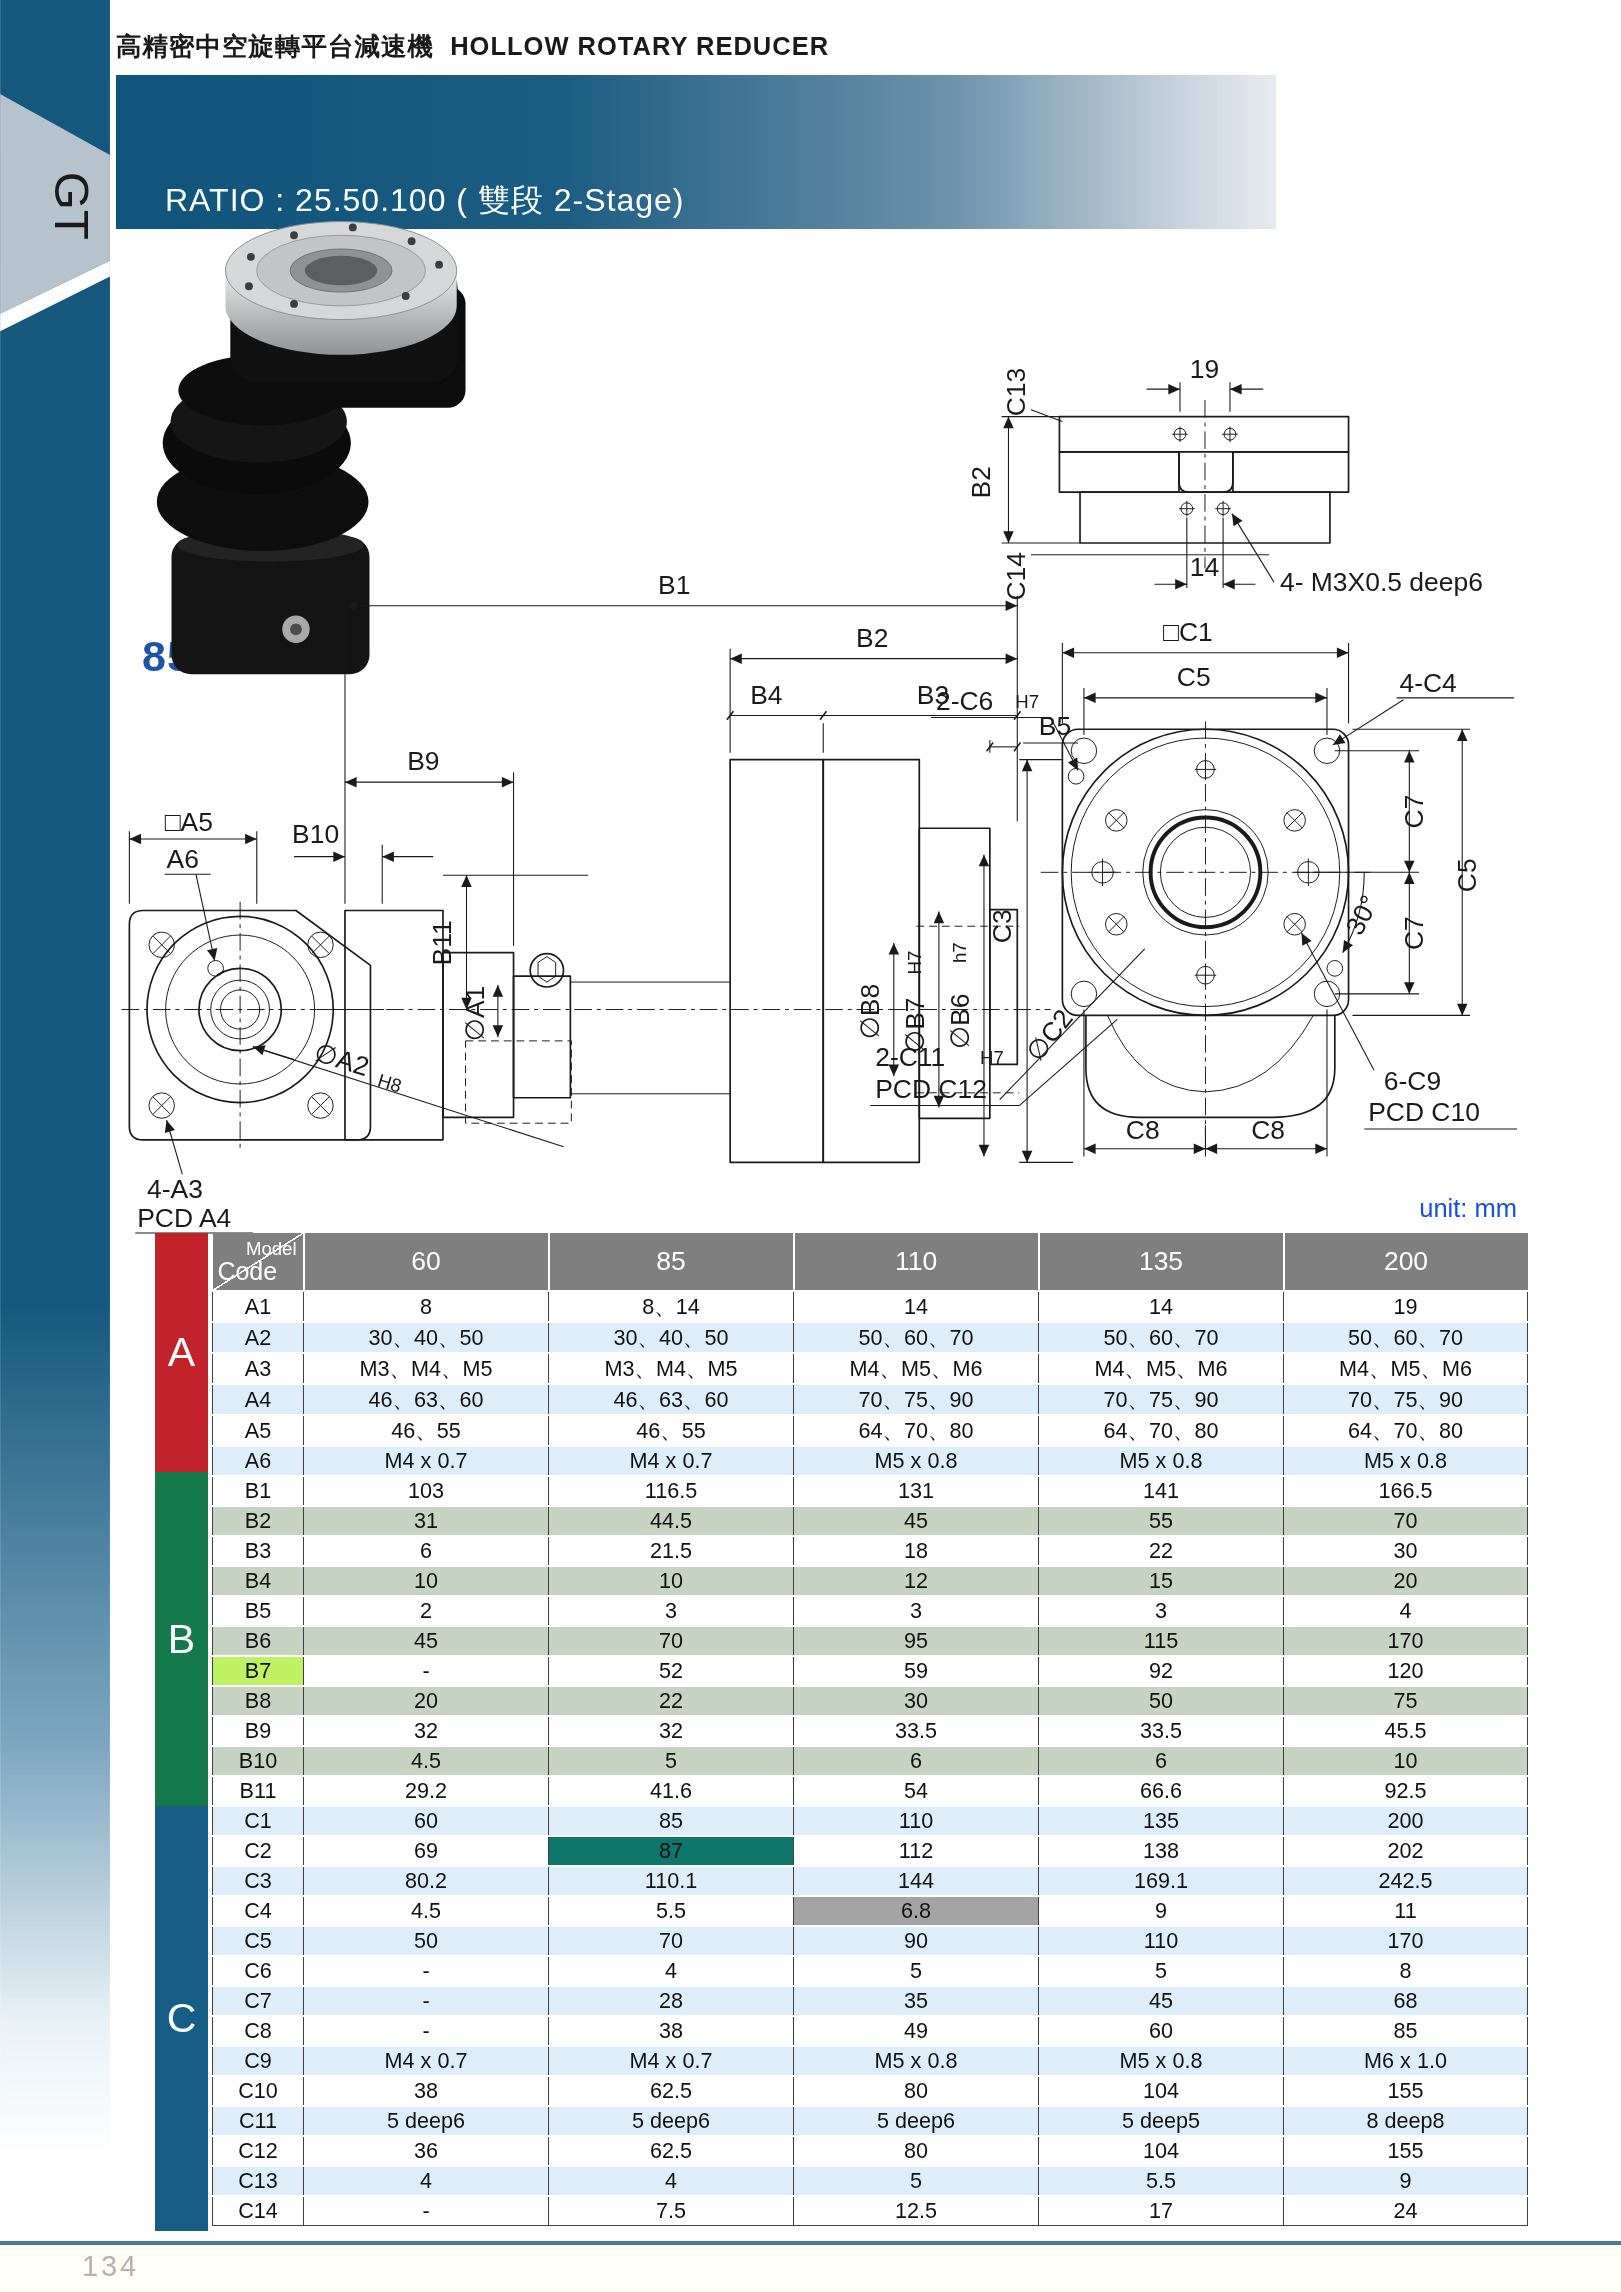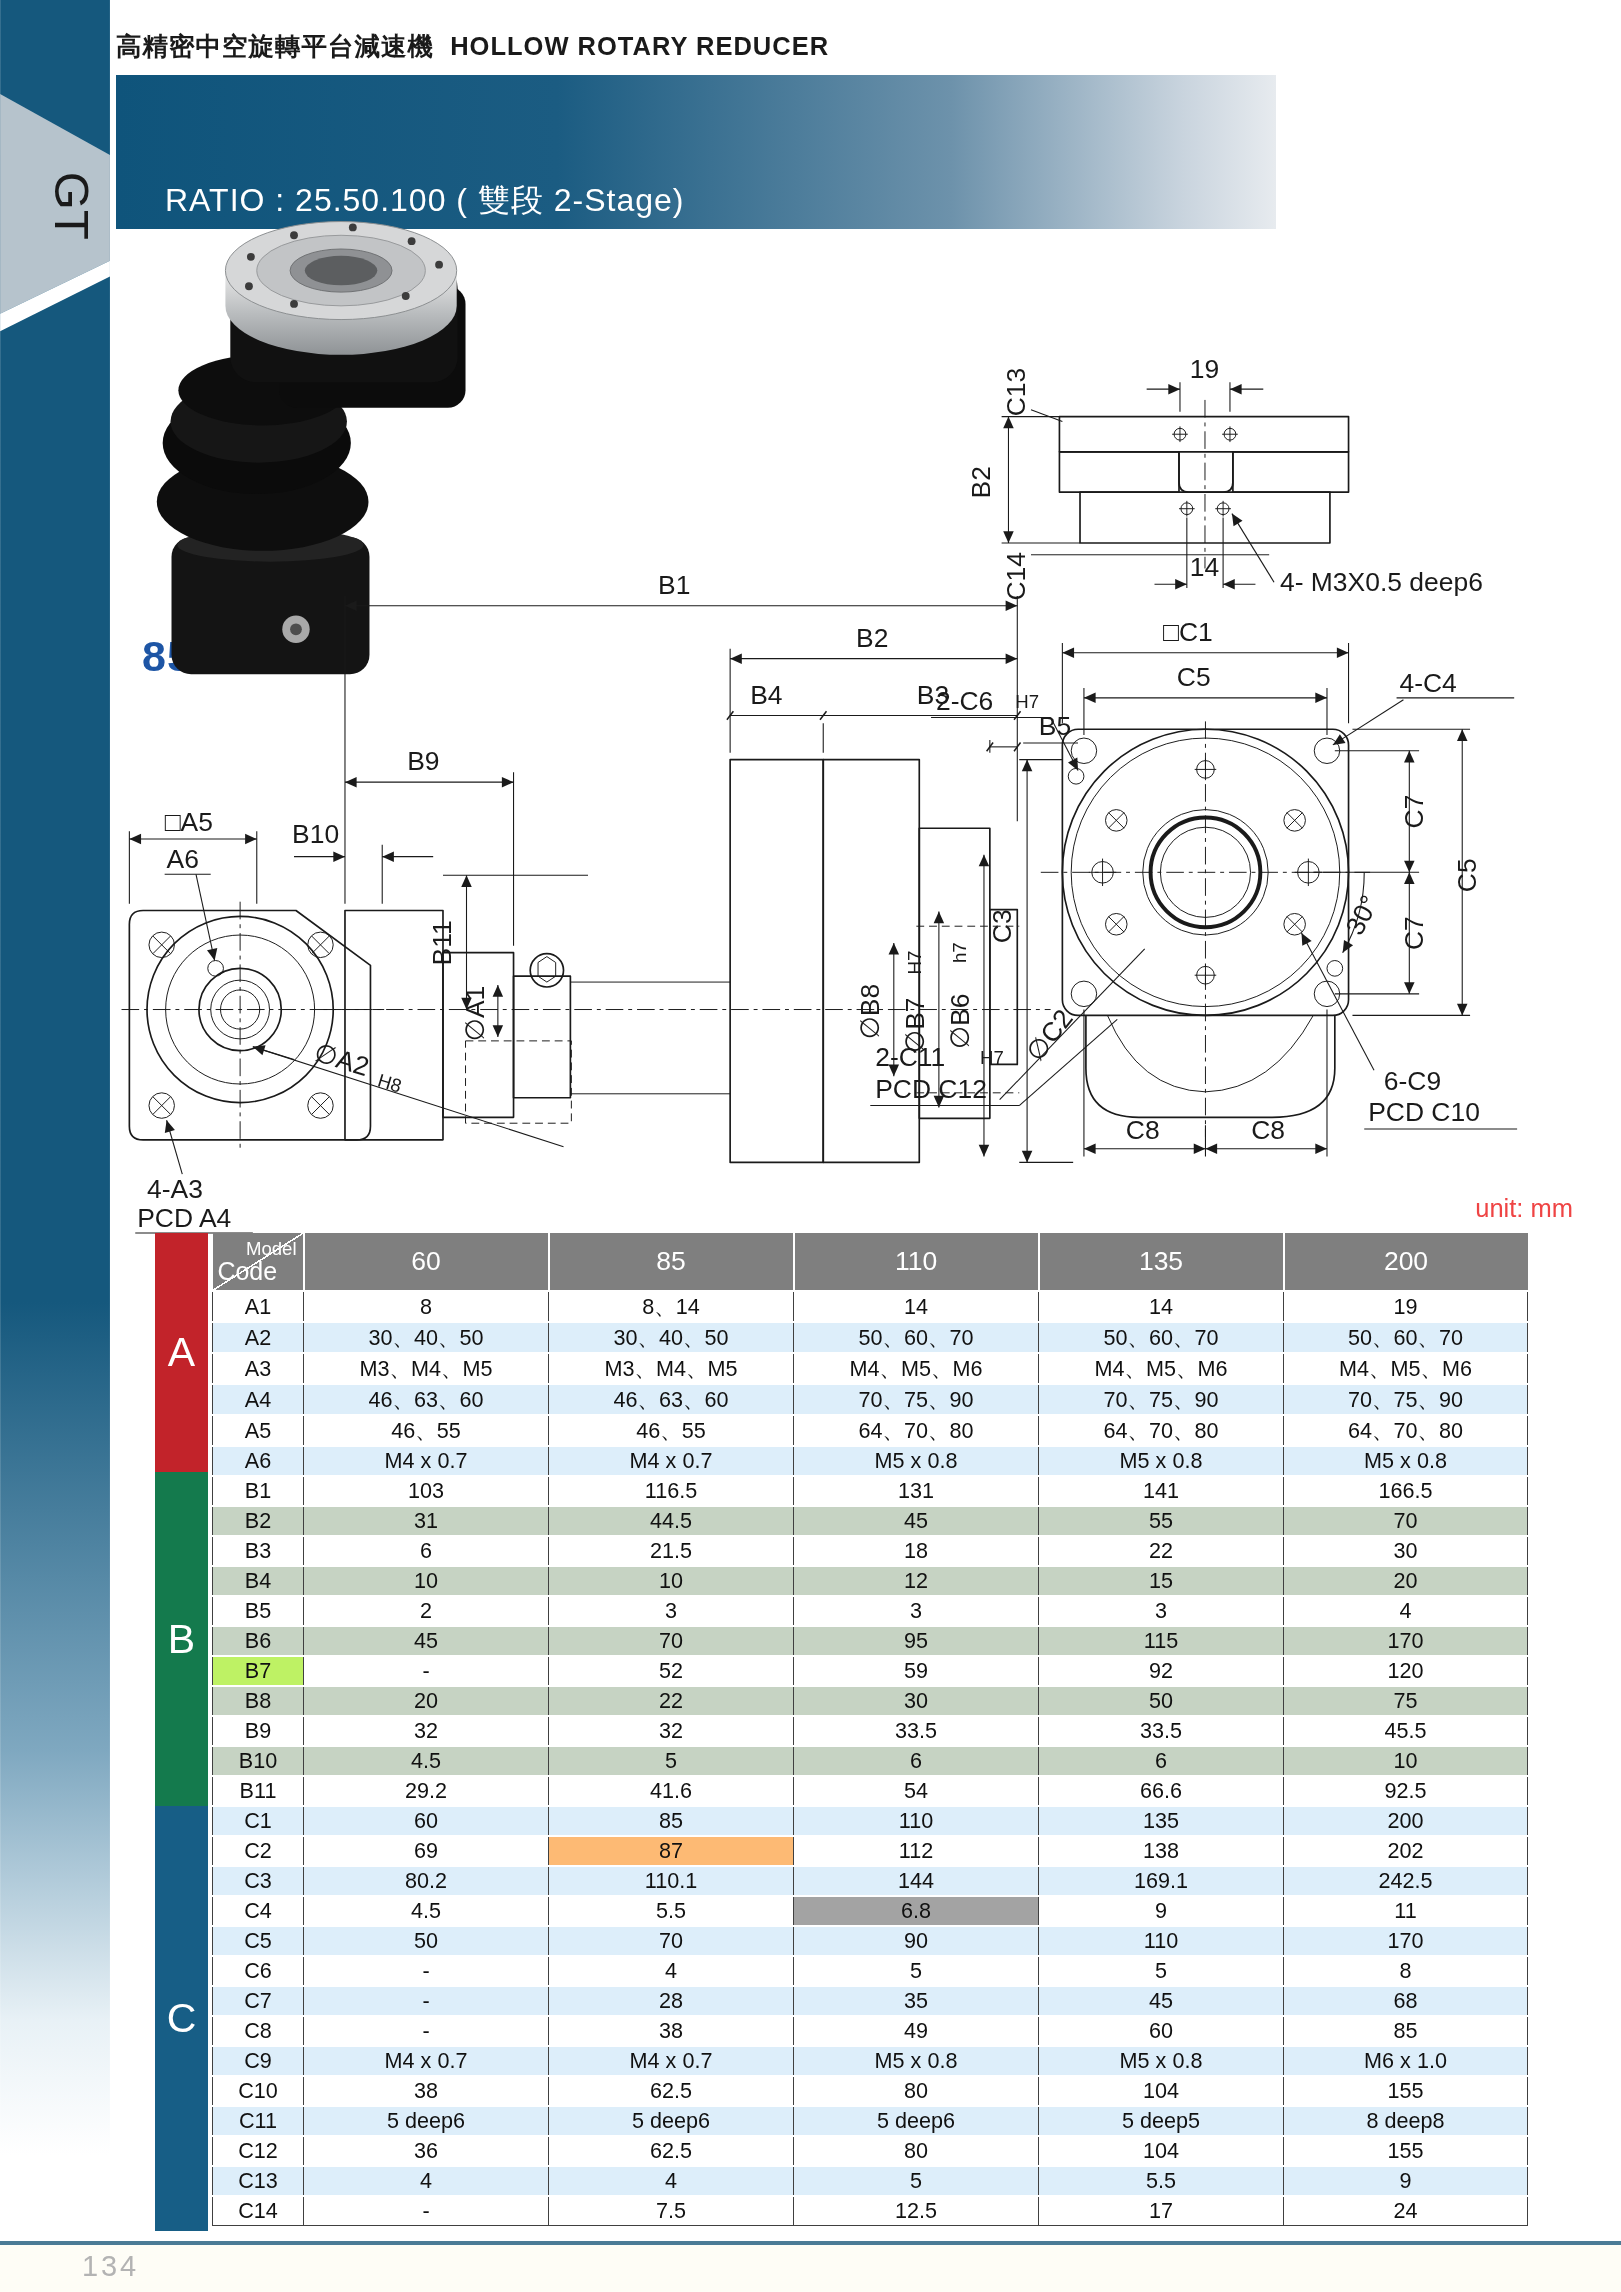--- a/index.html
+++ b/index.html
@@ -8,21 +8,21 @@
   .abs{position:absolute;}
 
   
   .topline{left:116px;top:29px;font-size:25.5px;font-weight:bold;color:#1a1a1a;letter-spacing:1px;white-space:nowrap;}
   .banner{left:116px;top:75px;width:1160px;height:154px;
           background:linear-gradient(90deg,#0f547b 0%,#1b5c82 38%,#6d92ab 72%,#c9d4de 92%,#e7ebef 100%);}
   .model-title{left:47px;top:5.9px;font-size:71px;color:#fff;letter-spacing:2px;white-space:nowrap;}
   .ratio-line{left:49px;top:104px;font-size:32px;color:#fff;letter-spacing:1px;white-space:nowrap;}
 
   .size-range{left:142px;top:632px;font-size:43px;font-weight:600;color:#1d55a5;letter-spacing:1px;}
-  .unit-label{left:1279px;top:1194px;width:294px;text-align:right;font-size:25.5px;color:#ef4444;}
+  .unit-label{left:1223px;top:1194px;width:294px;text-align:right;font-size:25.5px;color:#1d4ed8;}
 
   
   .group-column{left:155px;top:1233px;width:53px;}
   .group-block{position:relative;width:53px;display:flex;align-items:center;justify-content:center;}
   .group-block span{color:#fff;font-size:41px;}
   .spec-table{position:absolute;left:212px;top:1233px;border-collapse:collapse;table-layout:fixed;}
   .spec-table th,.spec-table td{padding:0;text-align:center;vertical-align:middle;overflow:hidden;white-space:nowrap;}
   .spec-table thead th{height:57px;background:#7f7f7f;color:#fff;font-weight:normal;font-size:26.5px;border-left:2px solid #fff;}
   .spec-table thead th.corner{border-left:none;position:relative;
       background:linear-gradient(to bottom right,#7f7f7f 49.4%,#ffffff 49.4%,#ffffff 51%,#7f7f7f 51%);}
@@ -552,21 +552,21 @@
           <td class="code" style="background: rgb(221, 238, 250);">C1</td>
           <td class="val" style="background: rgb(221, 238, 250);">60</td>
           <td class="val" style="background: rgb(221, 238, 250);">85</td>
           <td class="val" style="background: rgb(221, 238, 250);">110</td>
           <td class="val" style="background: rgb(221, 238, 250);">135</td>
           <td class="val" style="background: rgb(221, 238, 250);">200</td>
         </tr>
         <tr>
           <td class="code" style="background: rgb(255, 255, 255);">C2</td>
           <td class="val" style="background: rgb(255, 255, 255);">69</td>
-          <td class="val" style="background: #fdba74;">87</td>
+          <td class="val" style="background: #0f766e;">87</td>
           <td class="val" style="background: rgb(255, 255, 255);">112</td>
           <td class="val" style="background: rgb(255, 255, 255);">138</td>
           <td class="val" style="background: rgb(255, 255, 255);">202</td>
         </tr>
         <tr>
           <td class="code" style="background: rgb(221, 238, 250);">C3</td>
           <td class="val" style="background: rgb(221, 238, 250);">80.2</td>
           <td class="val" style="background: rgb(221, 238, 250);">110.1</td>
           <td class="val" style="background: rgb(221, 238, 250);">144</td>
           <td class="val" style="background: rgb(221, 238, 250);">169.1</td>

